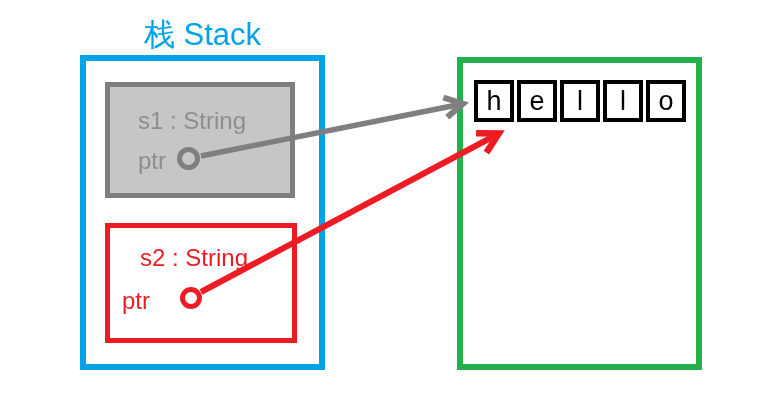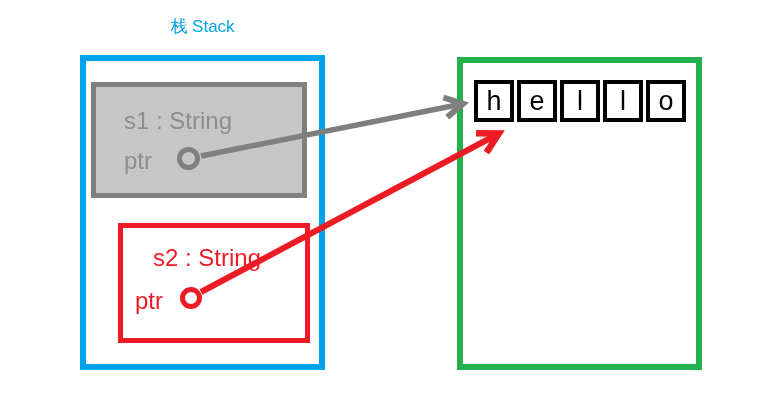--- a/index.html
+++ b/index.html
@@ -10,49 +10,48 @@
     position: relative;
     width: 772px;
     height: 420px;
     background: #ffffff;
     overflow: hidden;
   }
 
   .region-title {
     position: absolute;
     text-align: center;
-    font-size: 17px;
+    font-size: 31px;
     line-height: 1.1;
     font-weight: 400;
   }
   .stack-title { left: 80px; top: 18px; width: 245px; color: var(--stack_border); }
   .heap-title  { left: 457px; top: 20px; width: 245px; color: var(--heap_border); }
 
   .stack-box {
     position: absolute;
     left: 80px; top: 55px; width: 245px; height: 315px;
     border: 6px solid var(--stack_border);
   }
   .heap-box {
     position: absolute;
     left: 457px; top: 57px; width: 245px; height: 313px;
     border: 6px solid var(--heap_border);
   }
 
   .frame { position: absolute; }
   .frame-s1 {
-    left: 91px; top: 82px; width: 216px; height: 116px;
+    left: 105px; top: 82px; width: 190px; height: 116px;
     border: 5px solid var(--moved_frame);
     background: var(--moved_fill);
   }
   .frame-s2 {
     left: 105px; top: 223px; width: 192px; height: 120px;
     border: 5px solid var(--active_frame);
     background: #ffffff;
-    margin-left: 13px;
   }
   .frame span { position: absolute; font-size: 24px; line-height: 1; white-space: nowrap; }
   .frame-s1 span { color: var(--moved_text); }
   .frame-s2 span { color: var(--active_frame); }
   .s1-name { left: 28px; top: 22px; }
   .s1-ptr  { left: 28px; top: 62px; }
   .s2-name { left: 30px; top: 18px; }
   .s2-ptr  { left: 12px; top: 61px; }
 
   .ptr-circle {

